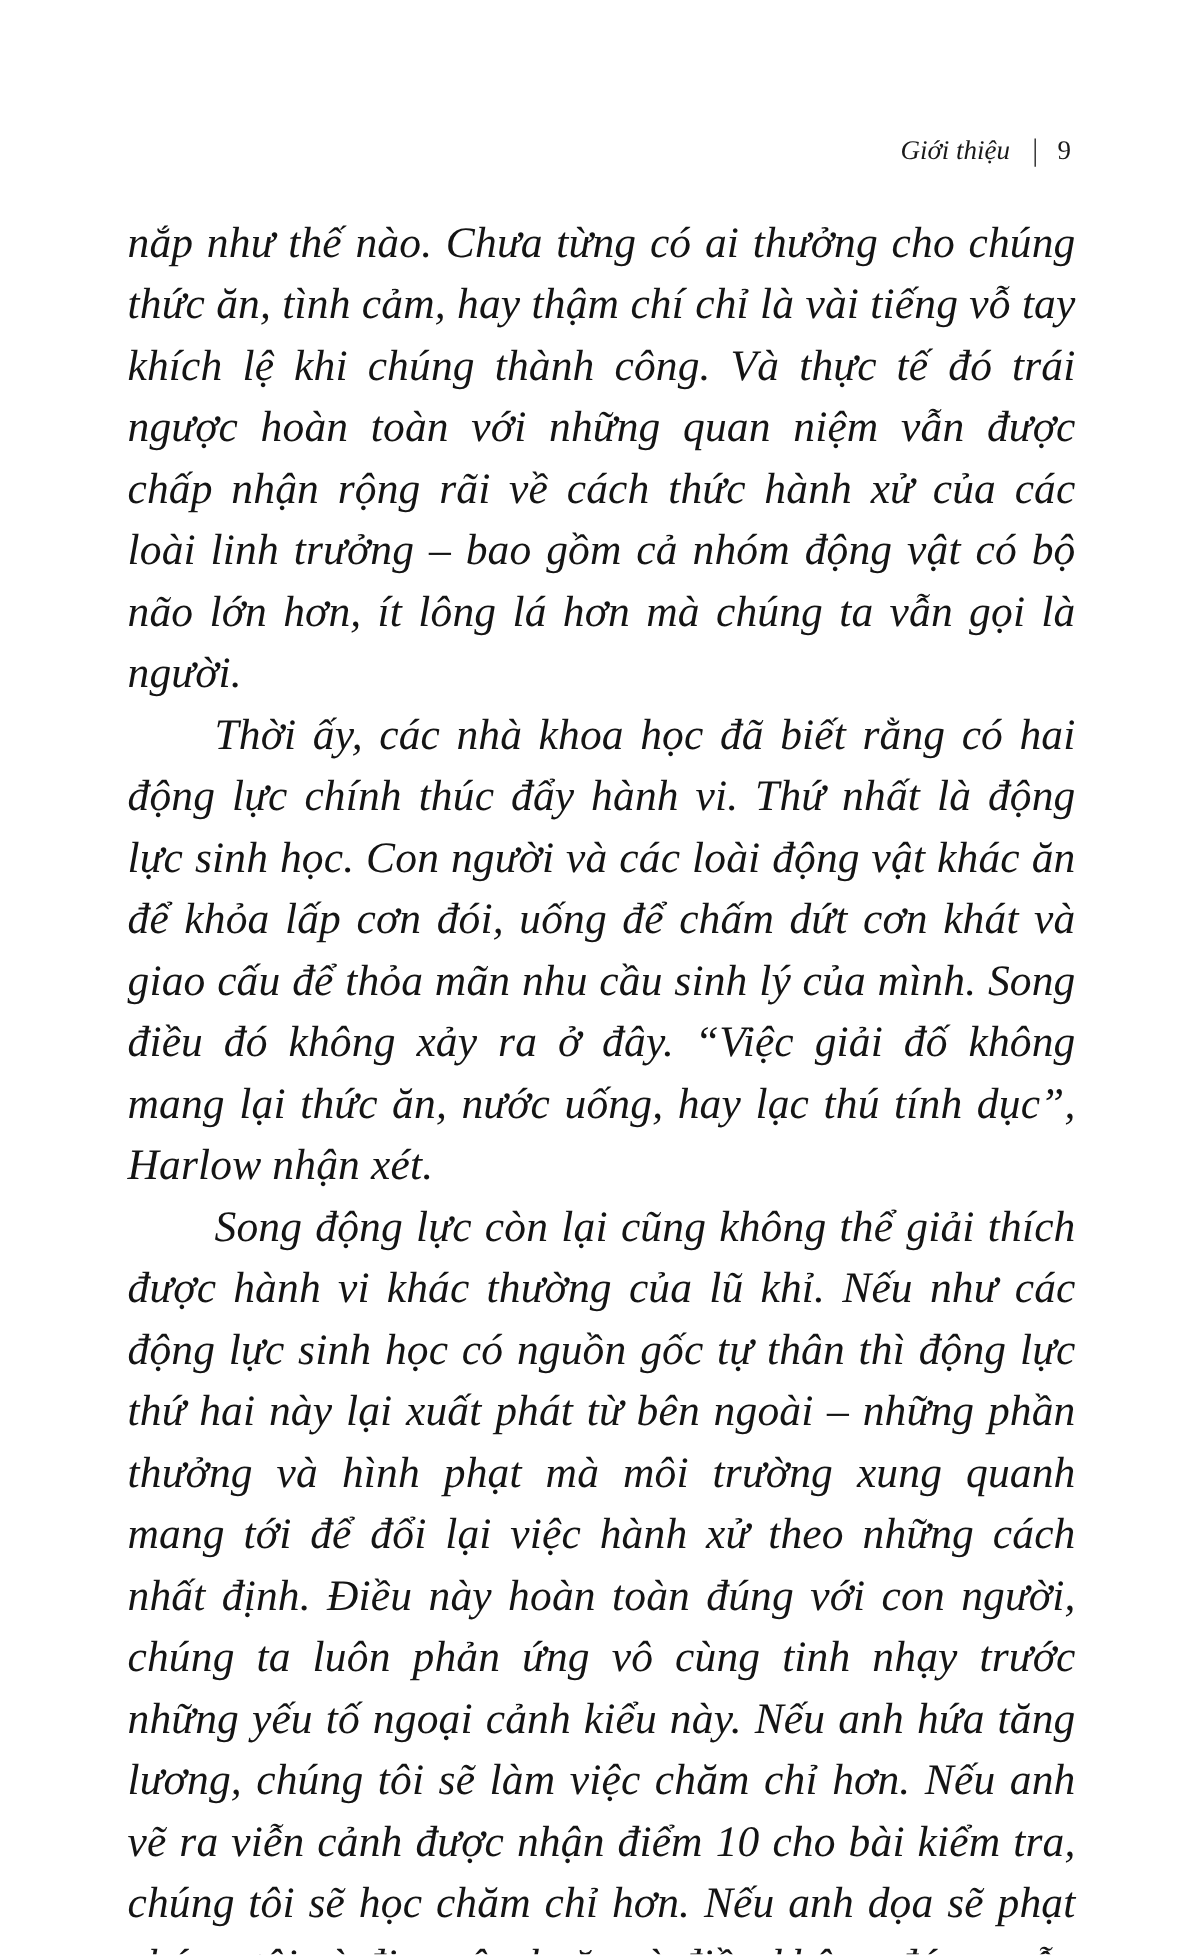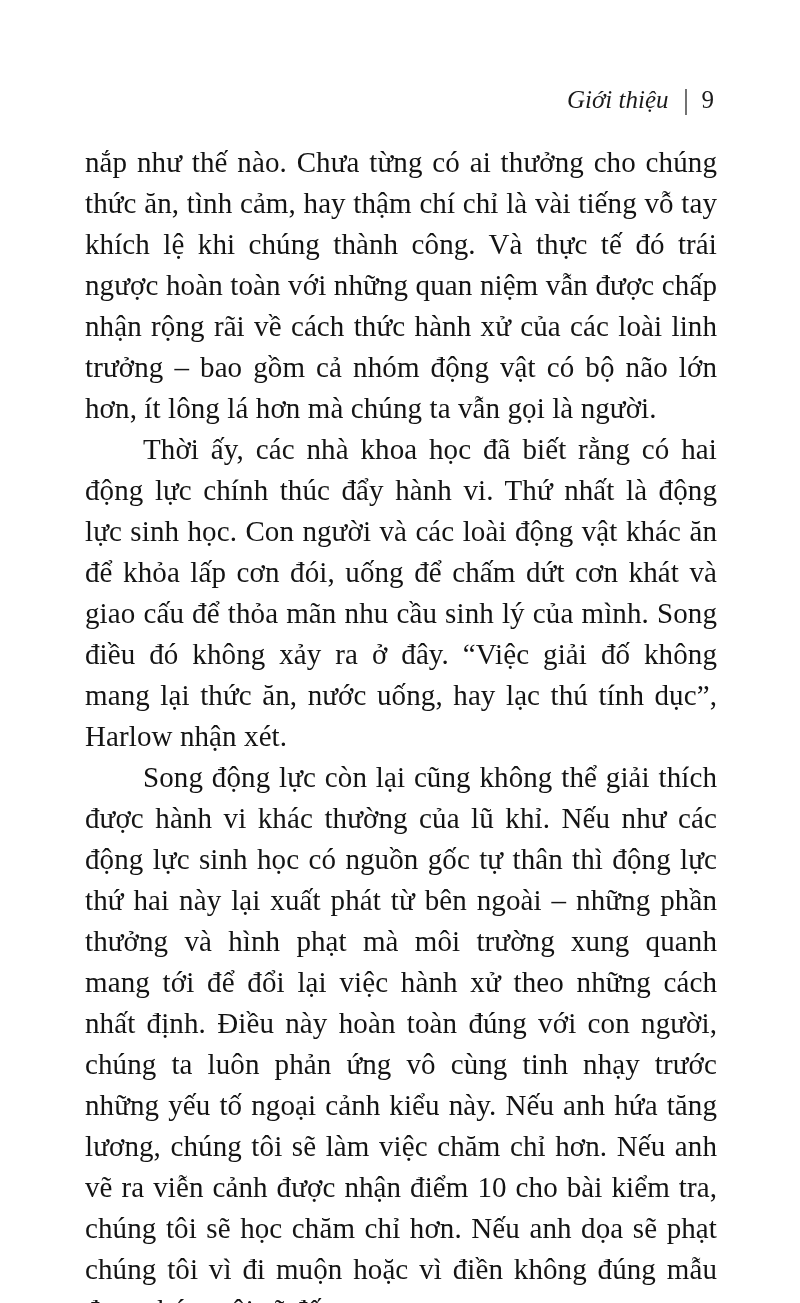--- a/index.html
+++ b/index.html
@@ -13,21 +13,21 @@
     height: 1303px;
     background: #ffffff;
     font-family: "Liberation Serif", "DejaVu Serif", serif;
     color: #141414;
     overflow: hidden;
   }
   .running-header {
     position: absolute;
     top: 84px;
     right: 86px;
-    font-size: 25px;
+    font-size: 18px;
     line-height: 32px;
     color: #1a1a1a;
     white-space: nowrap;
   }
   .running-header .section {
     font-style: italic;
   }
   .running-header .sep {
     display: inline-block;
     margin: 0 13px 0 15px;
@@ -40,20 +40,21 @@
     left: 85px;
     width: 632px;
     font-size: 29px;
     line-height: 41px;
     text-align: justify;
     letter-spacing: 0.1px;
   }
   .para {
     margin: 0;
     padding: 0;
+    font-style: italic;
   }
   .para.indented {
     text-indent: 58px;
   }
 </style>
 </head>
 <body>
 
 <div class="page">
 

